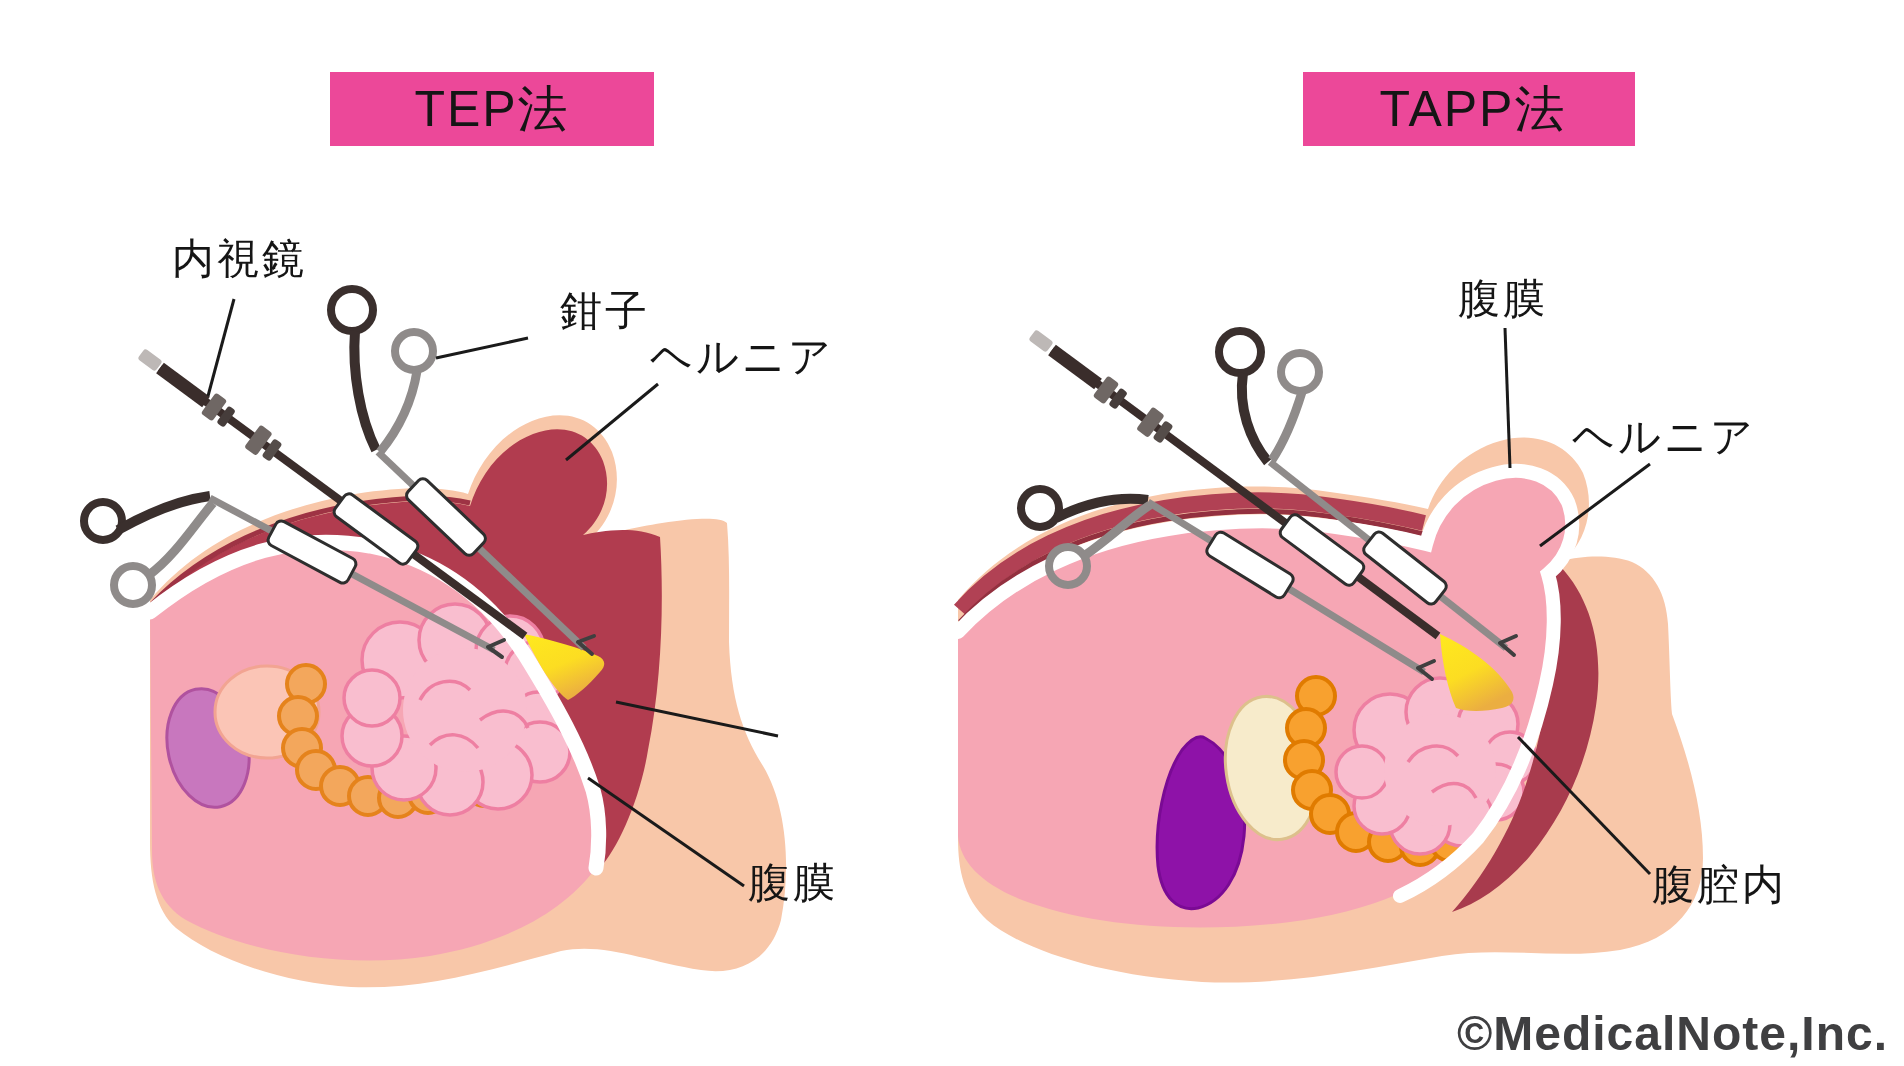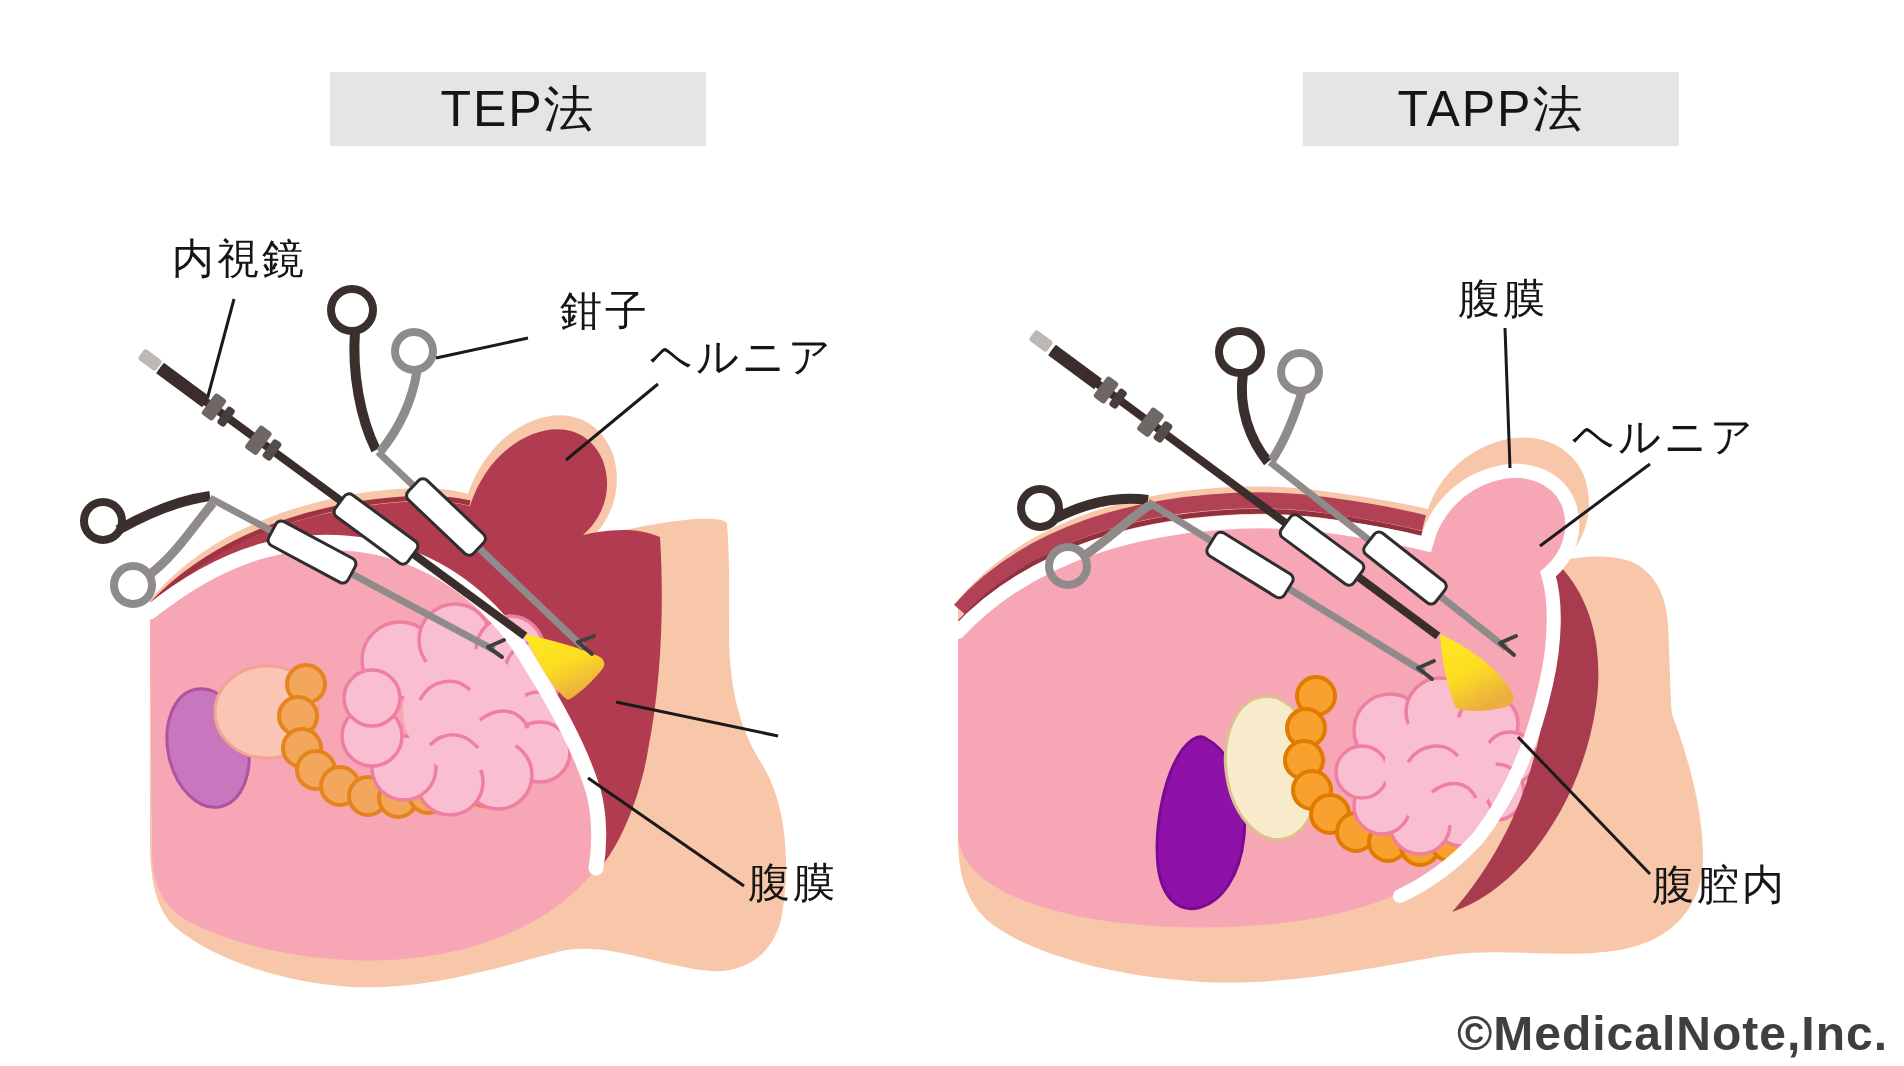--- a/index.html
+++ b/index.html
@@ -1,22 +1,22 @@
 <!DOCTYPE html>
 <html><head>
 <meta charset="utf-8">
 <style>
   html,body{margin:0;padding:0;background:#fff;}
   .canvas{position:relative;width:1904px;height:1066px;background:#ffffff;overflow:hidden;
           font-family:"Liberation Sans","DejaVu Sans",sans-serif;}
   .art{position:absolute;left:0;top:0;width:1904px;height:1066px;}
-  .title-box{position:absolute;width:376px;height:74px;background:#e5e5e5;
+  .title-box{position:absolute;width:324px;height:74px;background:#ec4899;
              display:flex;align-items:center;justify-content:center;}
   .title-box.tep{left:330px;top:72px;}
-  .title-box.tapp{left:1303px;top:72px;}
+  .title-box.tapp{left:1303px;top:72px;padding-left:8px;}
   .title-text{font-size:50px;font-weight:500;color:#151515;letter-spacing:2px;}
   .lbl{position:absolute;font-size:42px;font-weight:500;color:#151515;
        letter-spacing:3px;line-height:1.1;white-space:nowrap;}
   .lbl-endoscope{left:172px;top:236px;}
   .lbl-forceps{left:560px;top:288px;}
   .lbl-hernia-l{left:650px;top:334px;}
   .lbl-extraperitoneal{left:782px;top:710px;}
   .lbl-peritoneum-l{left:748px;top:860px;}
   .lbl-peritoneum-r{left:1458px;top:276px;}
   .lbl-hernia-r{left:1572px;top:414px;}

